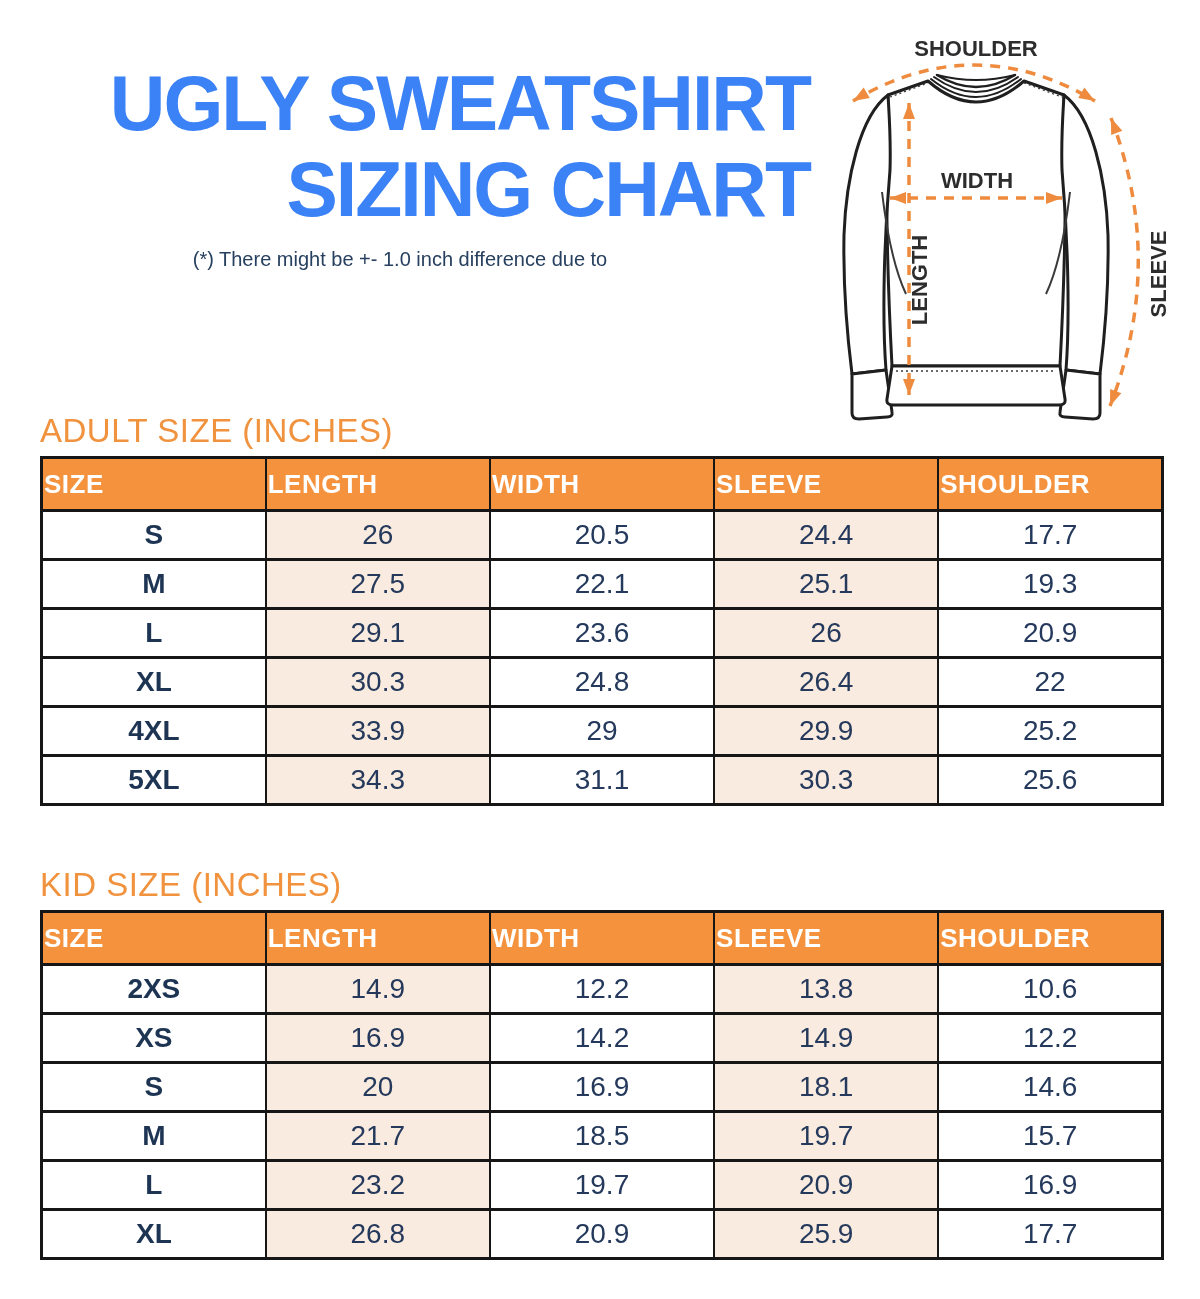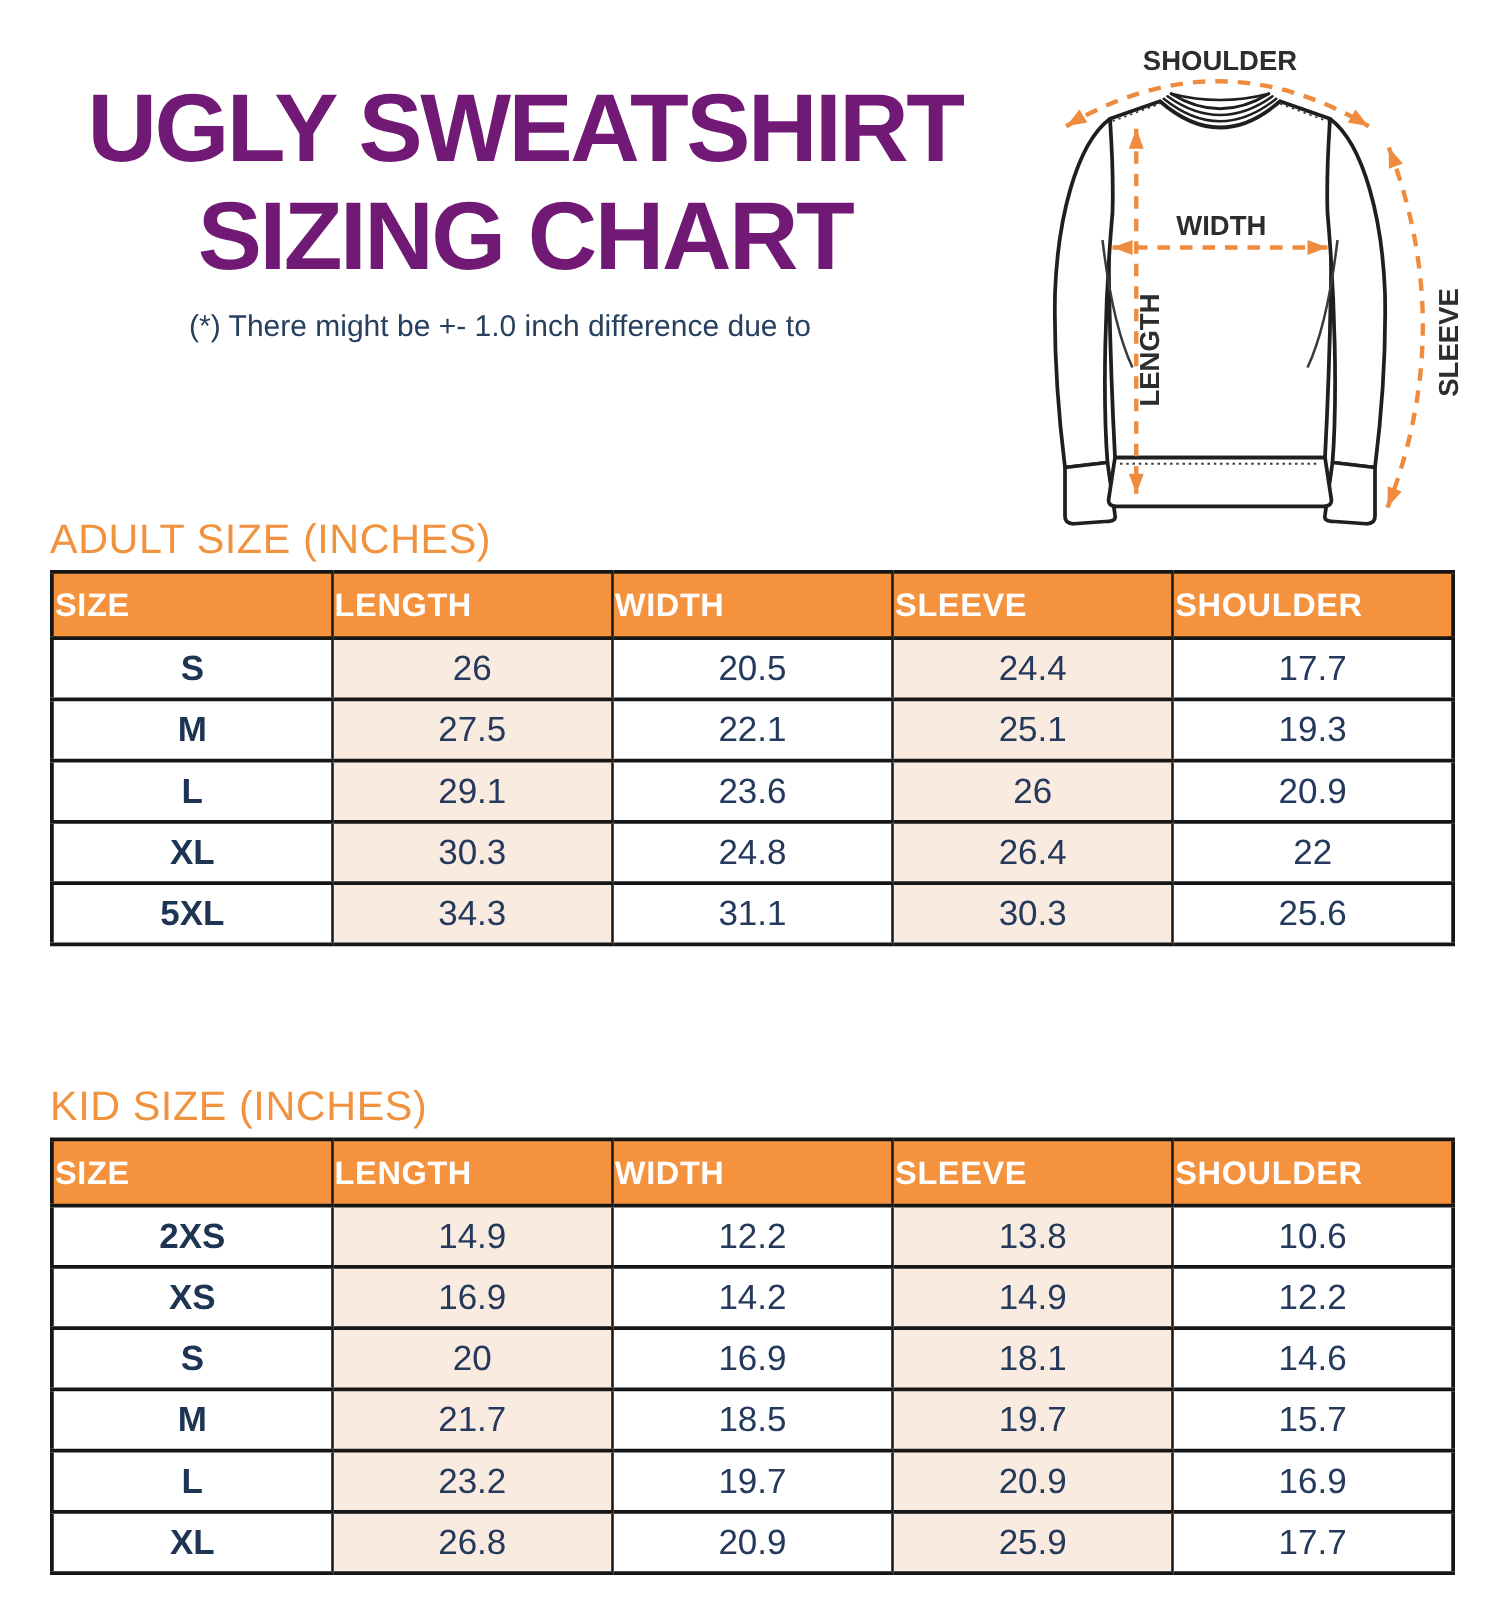--- a/index.html
+++ b/index.html
@@ -3,26 +3,26 @@
 <meta charset="utf-8">
 <style>
   html,body { margin:0; padding:0; background:#ffffff; }
   .page {
     position:relative; width:1200px; height:1299px; background:#ffffff;
     font-family:"Liberation Sans", sans-serif; overflow:hidden;
   }
   
   .title-block { position:absolute; left:30px; top:60px; width:780px; text-align:center; }
   .title-line {
-    font-size:77px; font-weight:bold; color:#701a75; letter-spacing:-2px;
-    line-height:1.12; white-space:nowrap;
+    font-size:77px; font-weight:bold; color:#3b82f6; letter-spacing:-2px;
+    line-height:1.12; white-space:nowrap;text-align:right;
   }
   .disclaimer {
     position:absolute; left:20px; top:246px; width:760px; text-align:center;
-    font-size:24px; color:#27405f; line-height:1.32; font-weight:normal;
+    font-size:20px; color:#27405f; line-height:1.32; font-weight:normal;
   }
   
   .diagram { position:absolute; left:818px; top:20px; width:382px; height:420px; }
   
   .section-heading {
     position:absolute; left:40px; font-size:33px; font-weight:normal;
     color:#f0923e; letter-spacing:0.5px; white-space:nowrap;
   }
   .heading-adult { top:412px; }
   .heading-kid { top:866px; }
@@ -153,20 +153,27 @@
           <td>20.9</td>
         </tr>
         <tr>
           <td class="size-cell">XL</td>
           <td class="peach">30.3</td>
           <td>24.8</td>
           <td class="peach">26.4</td>
           <td>22</td>
         </tr>
         <tr>
+          <td class="size-cell">4XL</td>
+          <td class="peach">33.9</td>
+          <td>29</td>
+          <td class="peach">29.9</td>
+          <td>25.2</td>
+        </tr>
+        <tr>
           <td class="size-cell">5XL</td>
           <td class="peach">34.3</td>
           <td>31.1</td>
           <td class="peach">30.3</td>
           <td>25.6</td>
         </tr>
       </tbody>
     </table>
 
   <h2 class="section-heading heading-kid" style="margin:0;text-align:right;">KID SIZE (INCHES)</h2>

